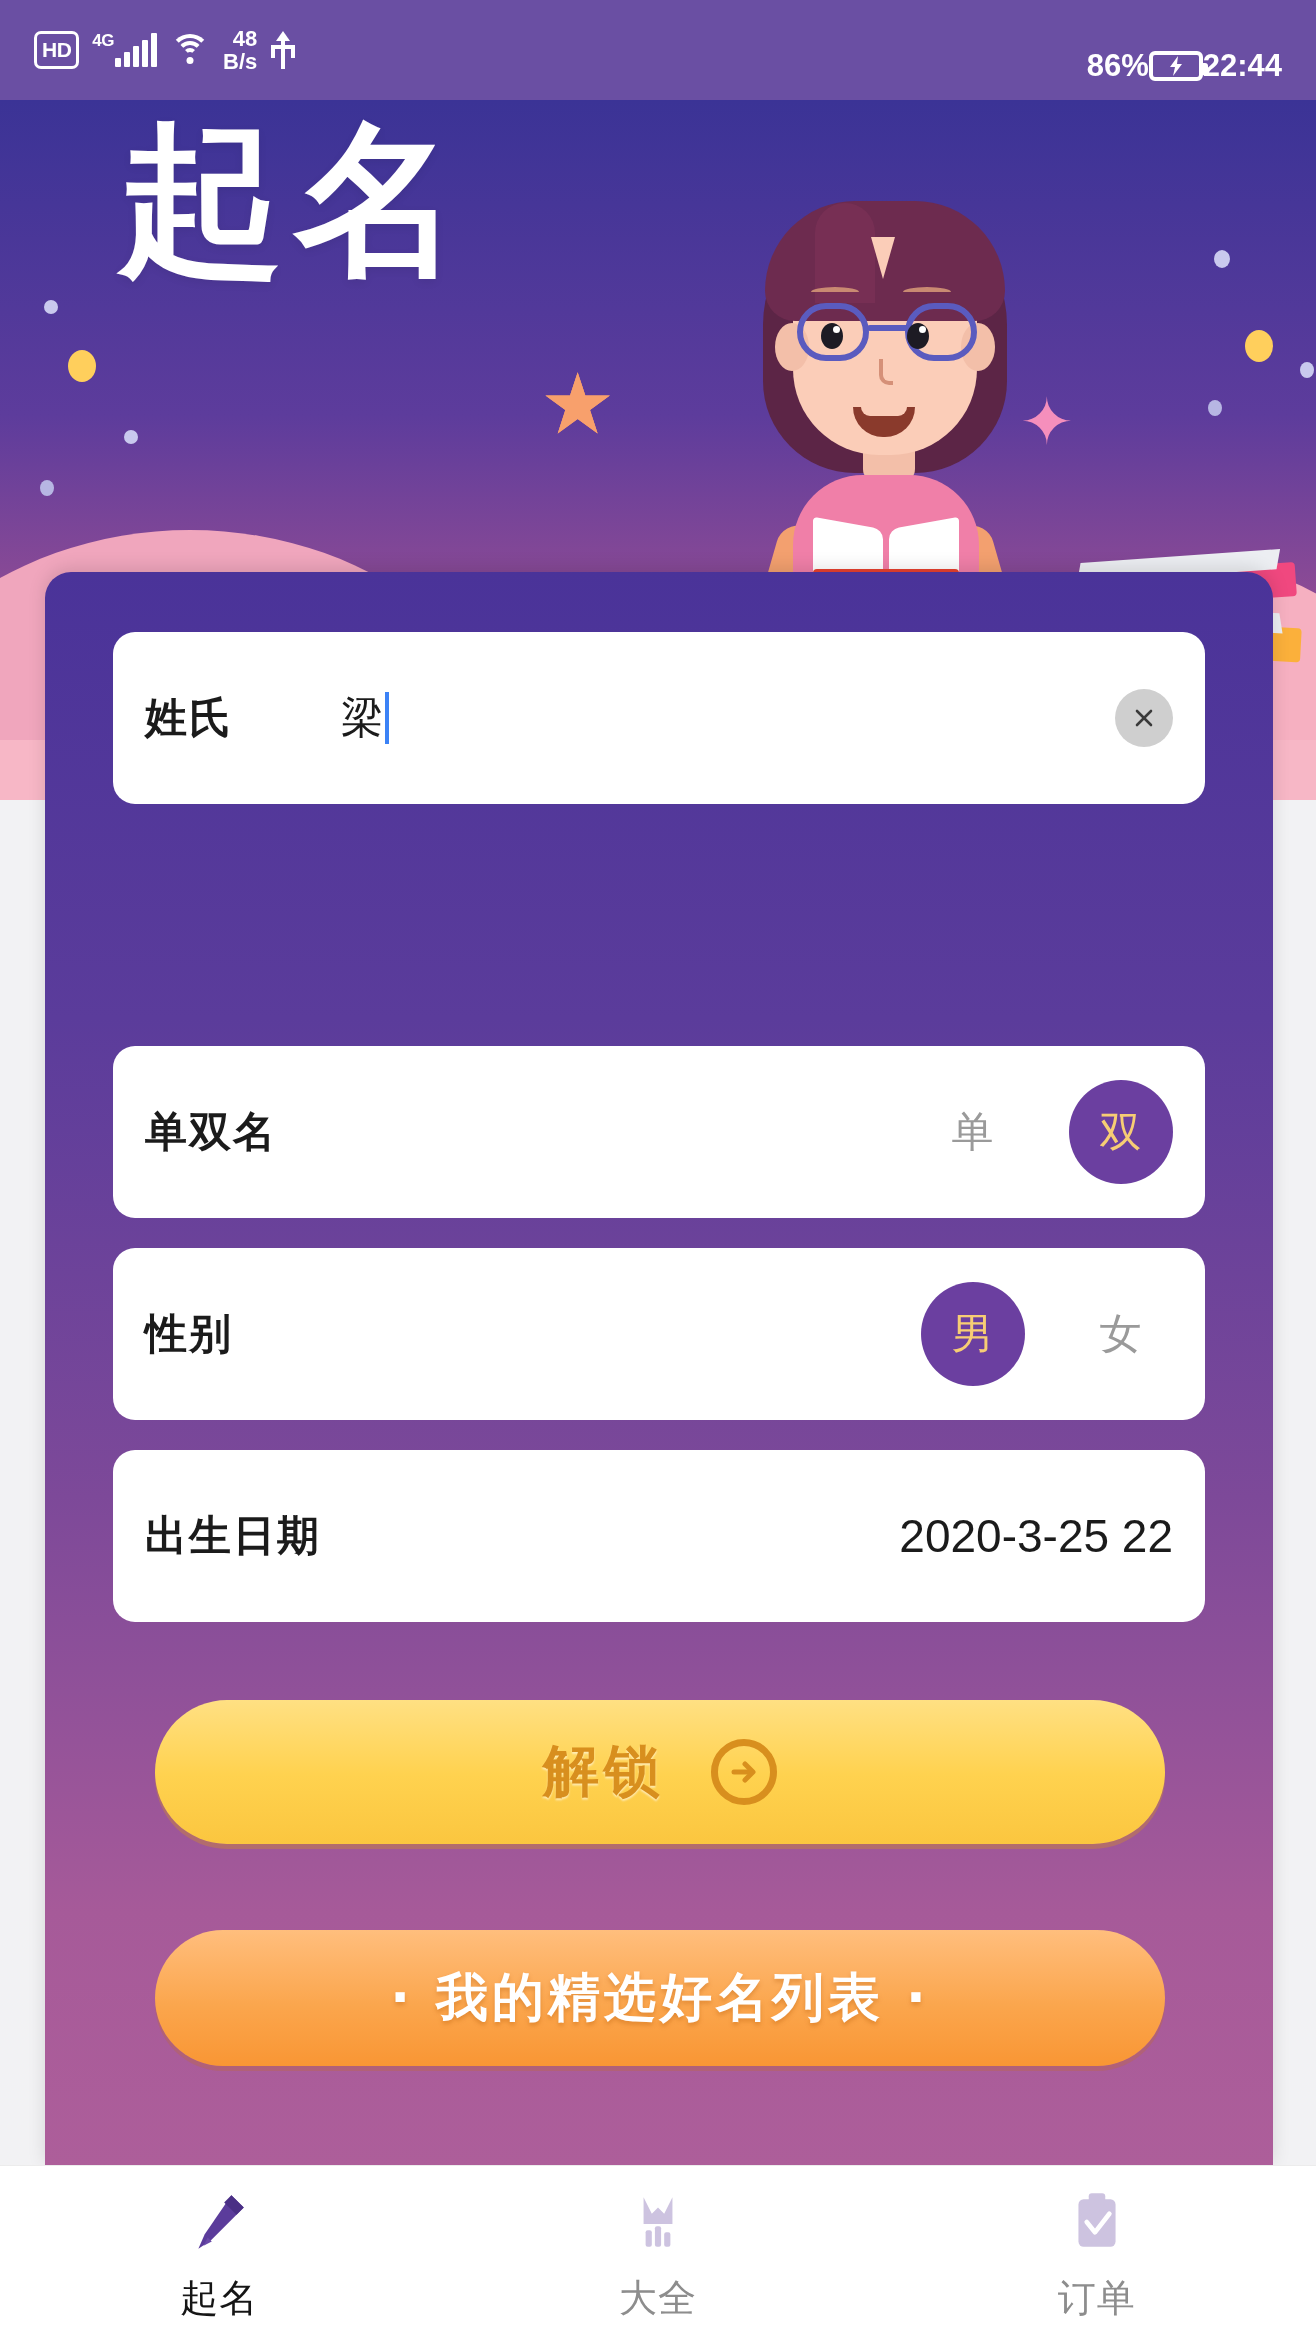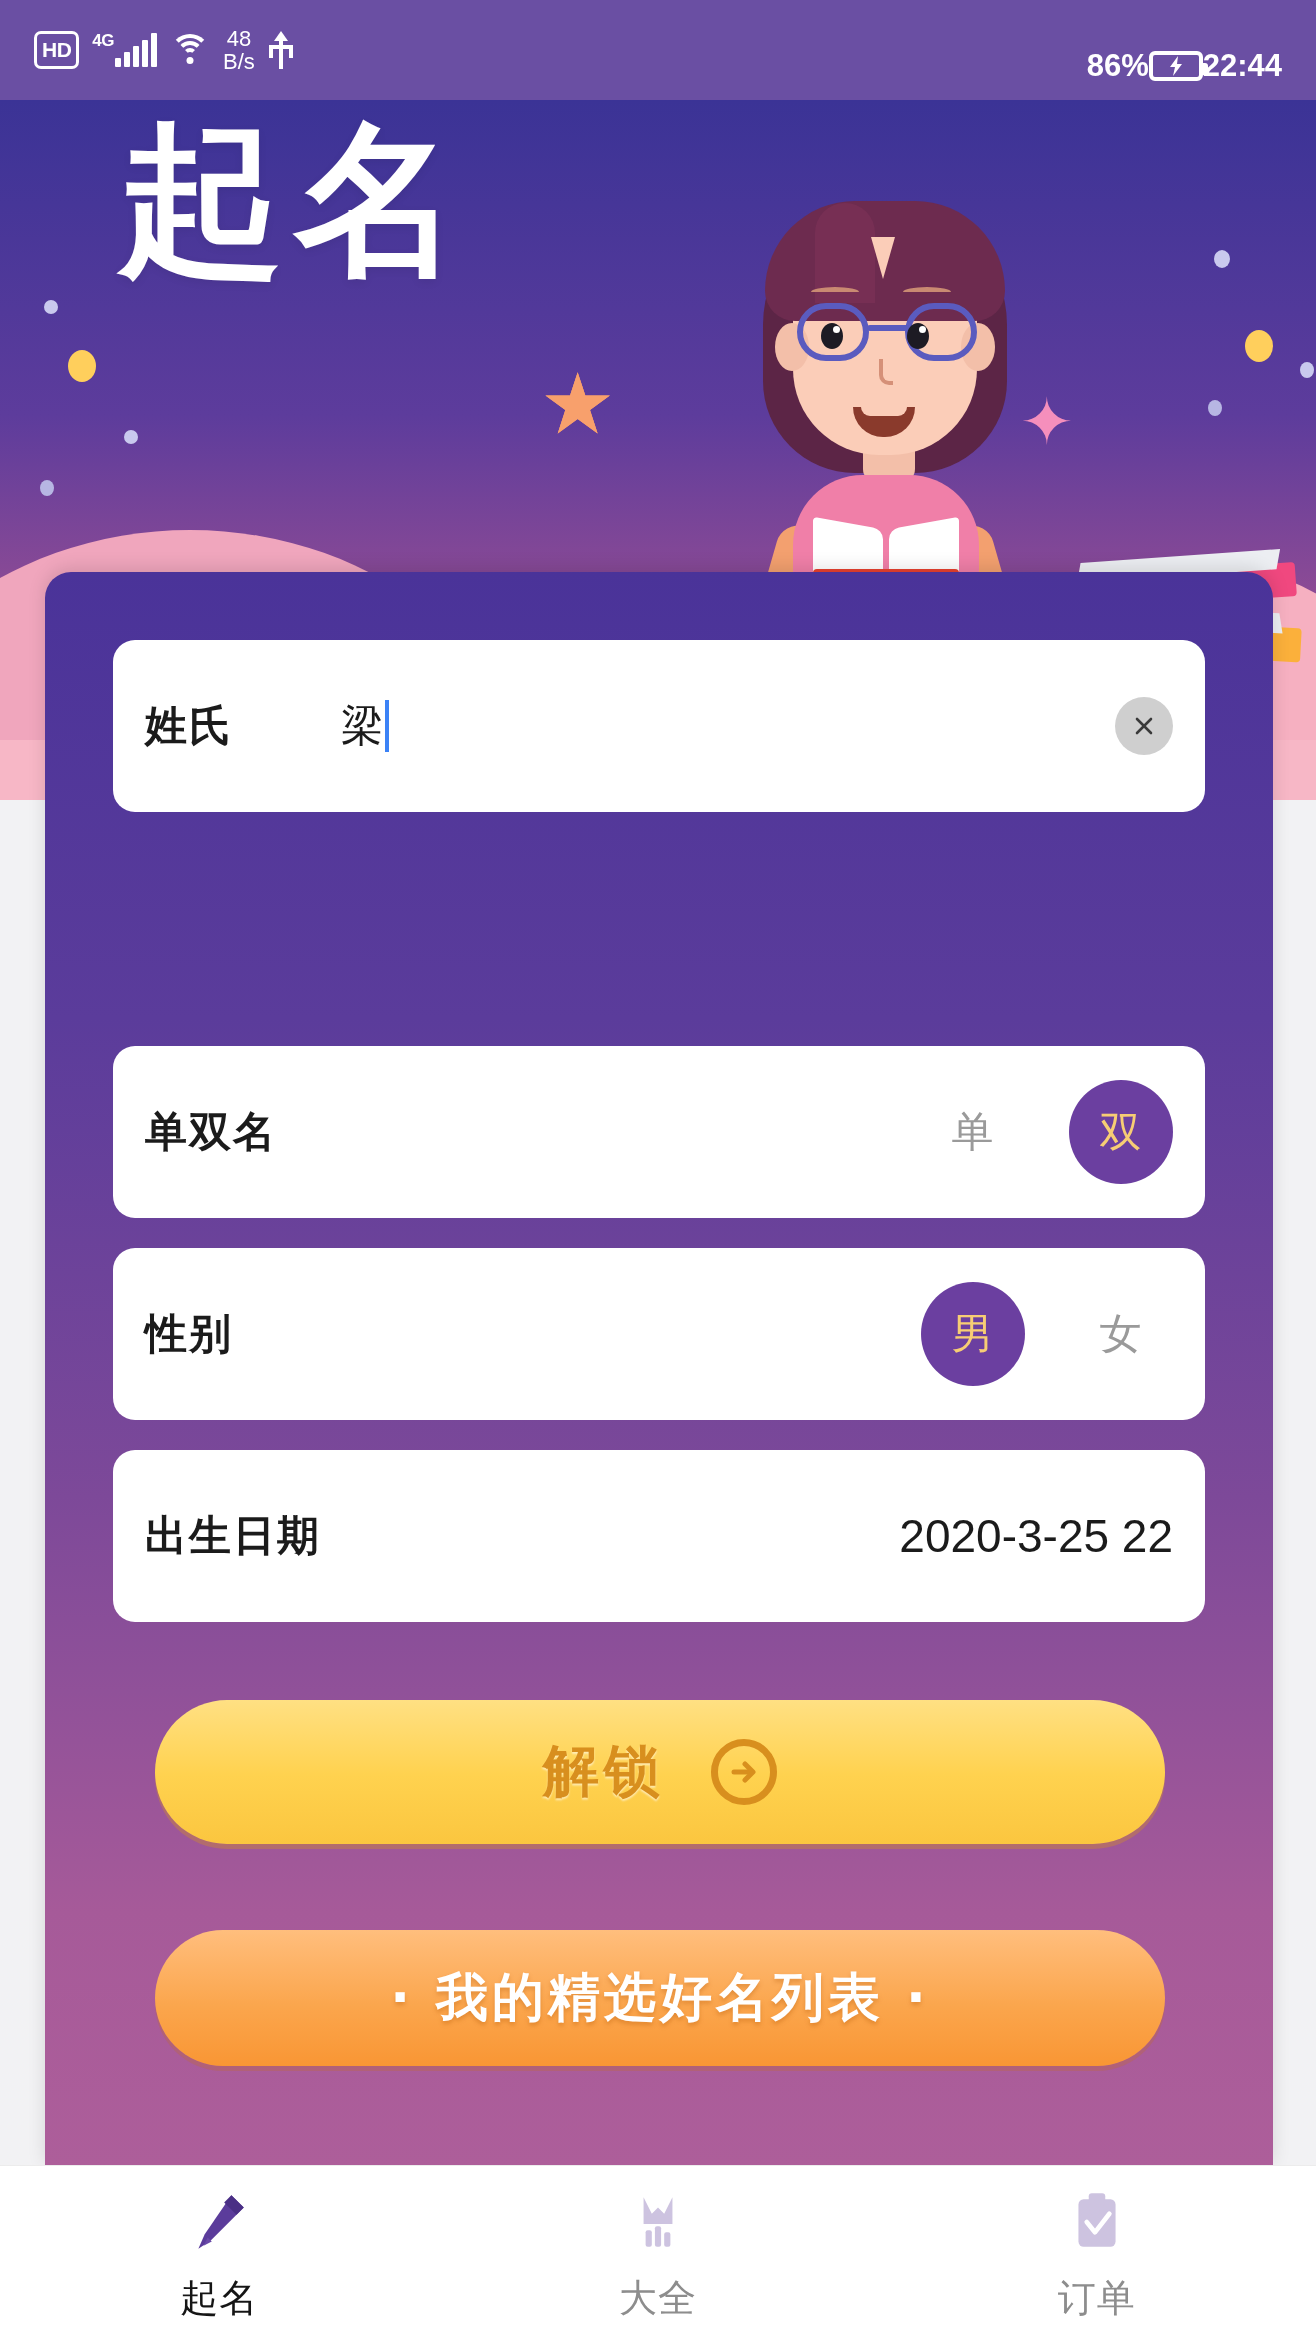--- a/index.html
+++ b/index.html
@@ -37,21 +37,21 @@
   .wifi { width:40px; height:32px; position:relative; }
   .wifi span { position:absolute; left:50%; transform:translateX(-50%);
     border:4px solid #fff; border-bottom-color:transparent;
     border-left-color:transparent; border-right-color:transparent;
     border-radius:50%;
   }
   .wifi .w1 { width:40px; height:40px; top:0; }
   .wifi .w2 { width:27px; height:27px; top:7px; }
   .wifi .w3 { width:14px; height:14px; top:14px; }
   .wifi .dot { width:7px; height:7px; background:#fff; border:0; border-radius:50%; top:23px; }
-  .speed { display:flex; flex-direction:column; align-items:center; line-height:1.05; font-size:22px; font-weight:normal; }
+  .speed { display:flex; flex-direction:column; align-items:flex-end; line-height:1.05; font-size:22px; font-weight:bold; }
   .usb { width:26px; height:38px; position:relative; }
   .usb .stem { position:absolute; left:11px; top:6px; width:4px; height:32px; background:#fff; }
   .usb .tri { position:absolute; left:6px; top:0; width:0;height:0;
       border-left:7px solid transparent;border-right:7px solid transparent;border-bottom:10px solid #fff;}
   .usb .arm { position:absolute; top:14px; width:4px; height:13px; background:#fff; }
   .usb .arm.l { left:1px; } .usb .arm.r { right:1px; }
   .usb .cross { position:absolute; left:1px; top:14px; width:24px; height:4px; background:#fff; }
   .battery-pct { font-size:31px; font-weight:bold; }
   .battery {
     width:54px; height:30px; border:4px solid #fff; border-radius:6px;
@@ -138,21 +138,21 @@
     position:absolute; left:45px; top:572px; width:1228px; height:1595px;
     background:linear-gradient(180deg,#4a3399 0%, #5b3c9b 28%, #7d4999 58%, #a65a99 84%, #ad5e9a 100%);
     border-radius:26px 26px 0 0;
     box-shadow:0 -4px 18px rgba(0,0,0,.12);
   }
   .field {
     position:absolute; left:68px; width:1092px; height:172px;
     background:#fff; border-radius:22px;
     display:flex; align-items:center; padding:0 32px;
   }
-  .field.f1 { top:68px; }
+  .field.f1 { top:60px; }
   .field.f2 { top:272px; }
   .field.f3 { top:474px; }
   .field.f4 { top:676px; }
   .field.f5 { top:878px;justify-content:space-between; }
   .f-label { font-size:42px; font-weight:bold; color:#1b1b1b; letter-spacing:2px; min-width:196px;}
   .f-value { font-size:42px; color:#1b1b1b; }
   .f-caret { display:inline-block; width:4px; height:52px; background:#3b82f6; vertical-align:-10px; margin-left:2px;}
   .spacer { flex:1; }
   .clear-btn {
     width:58px; height:58px; border-radius:50%; background:#cfcfcf;

